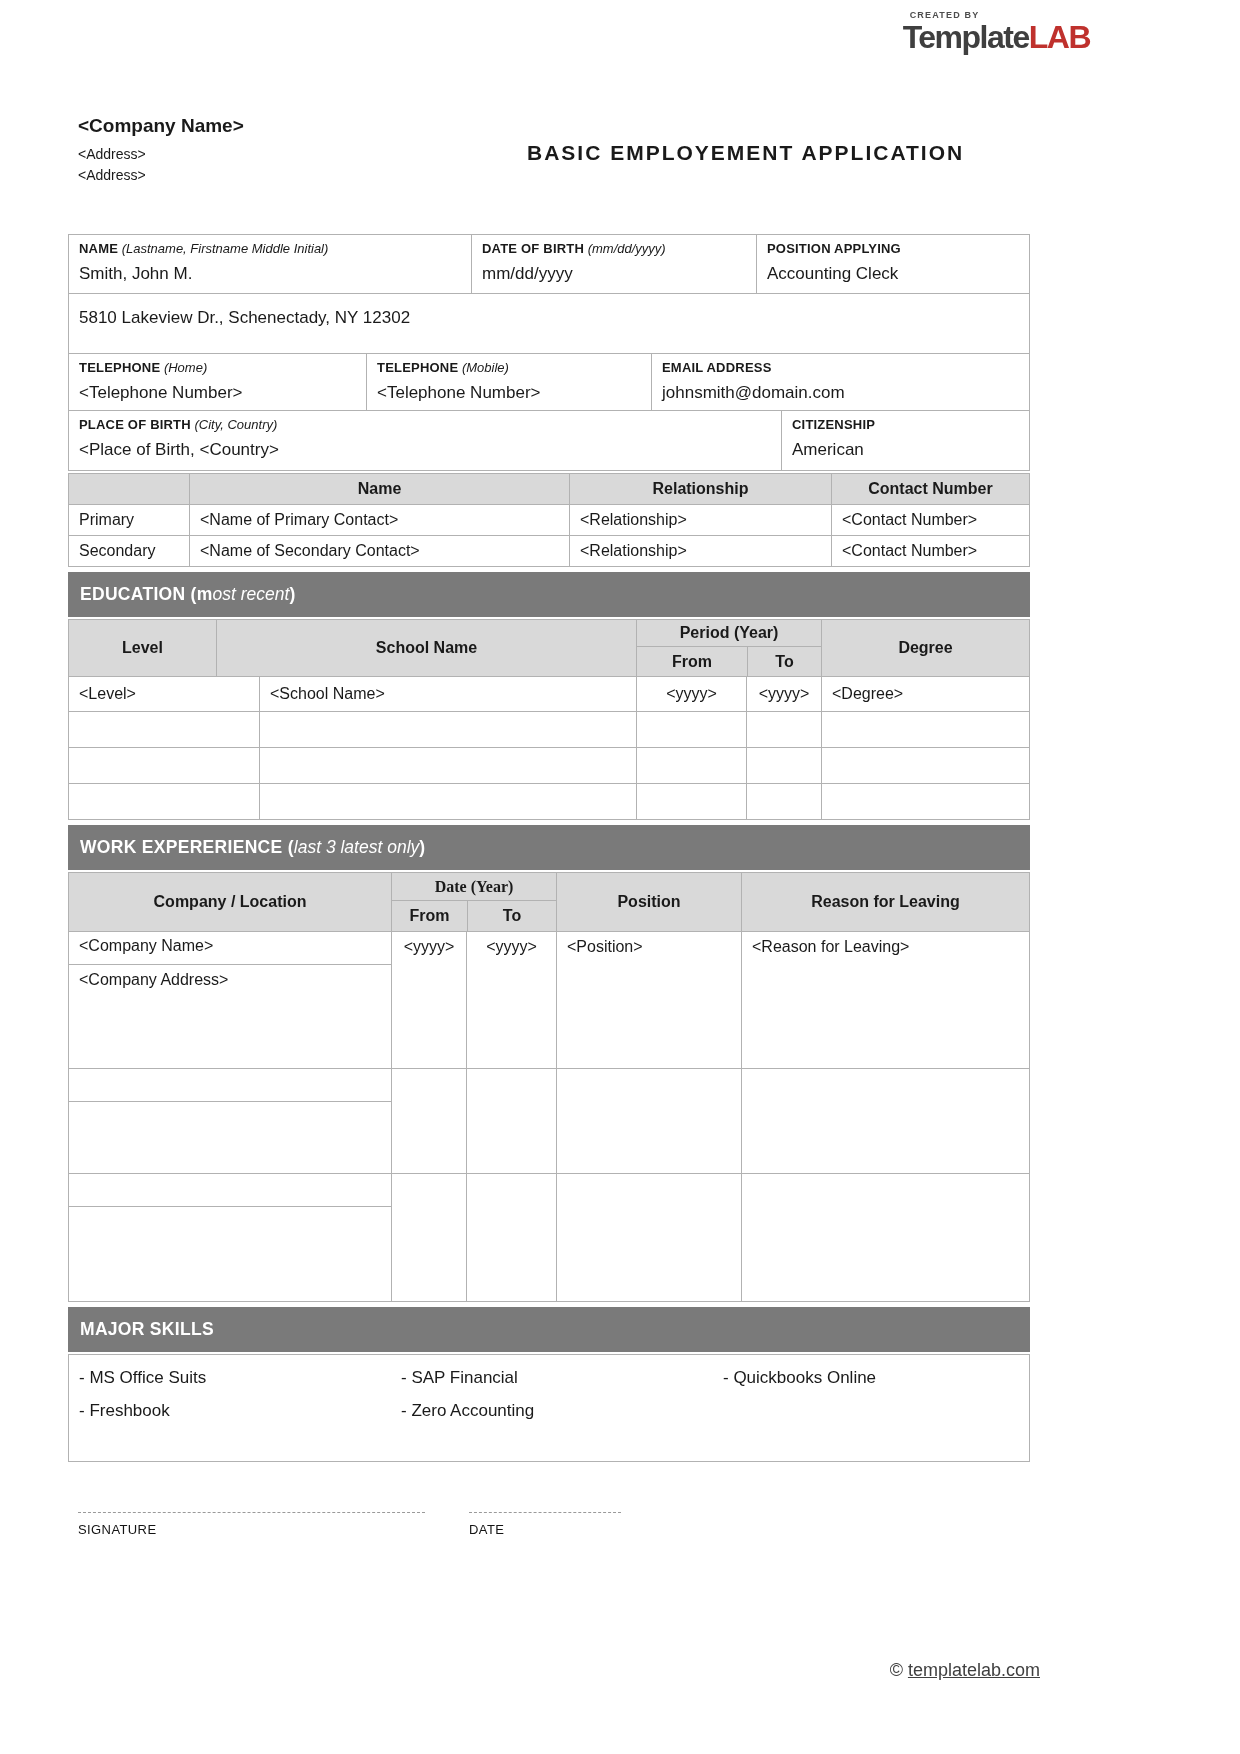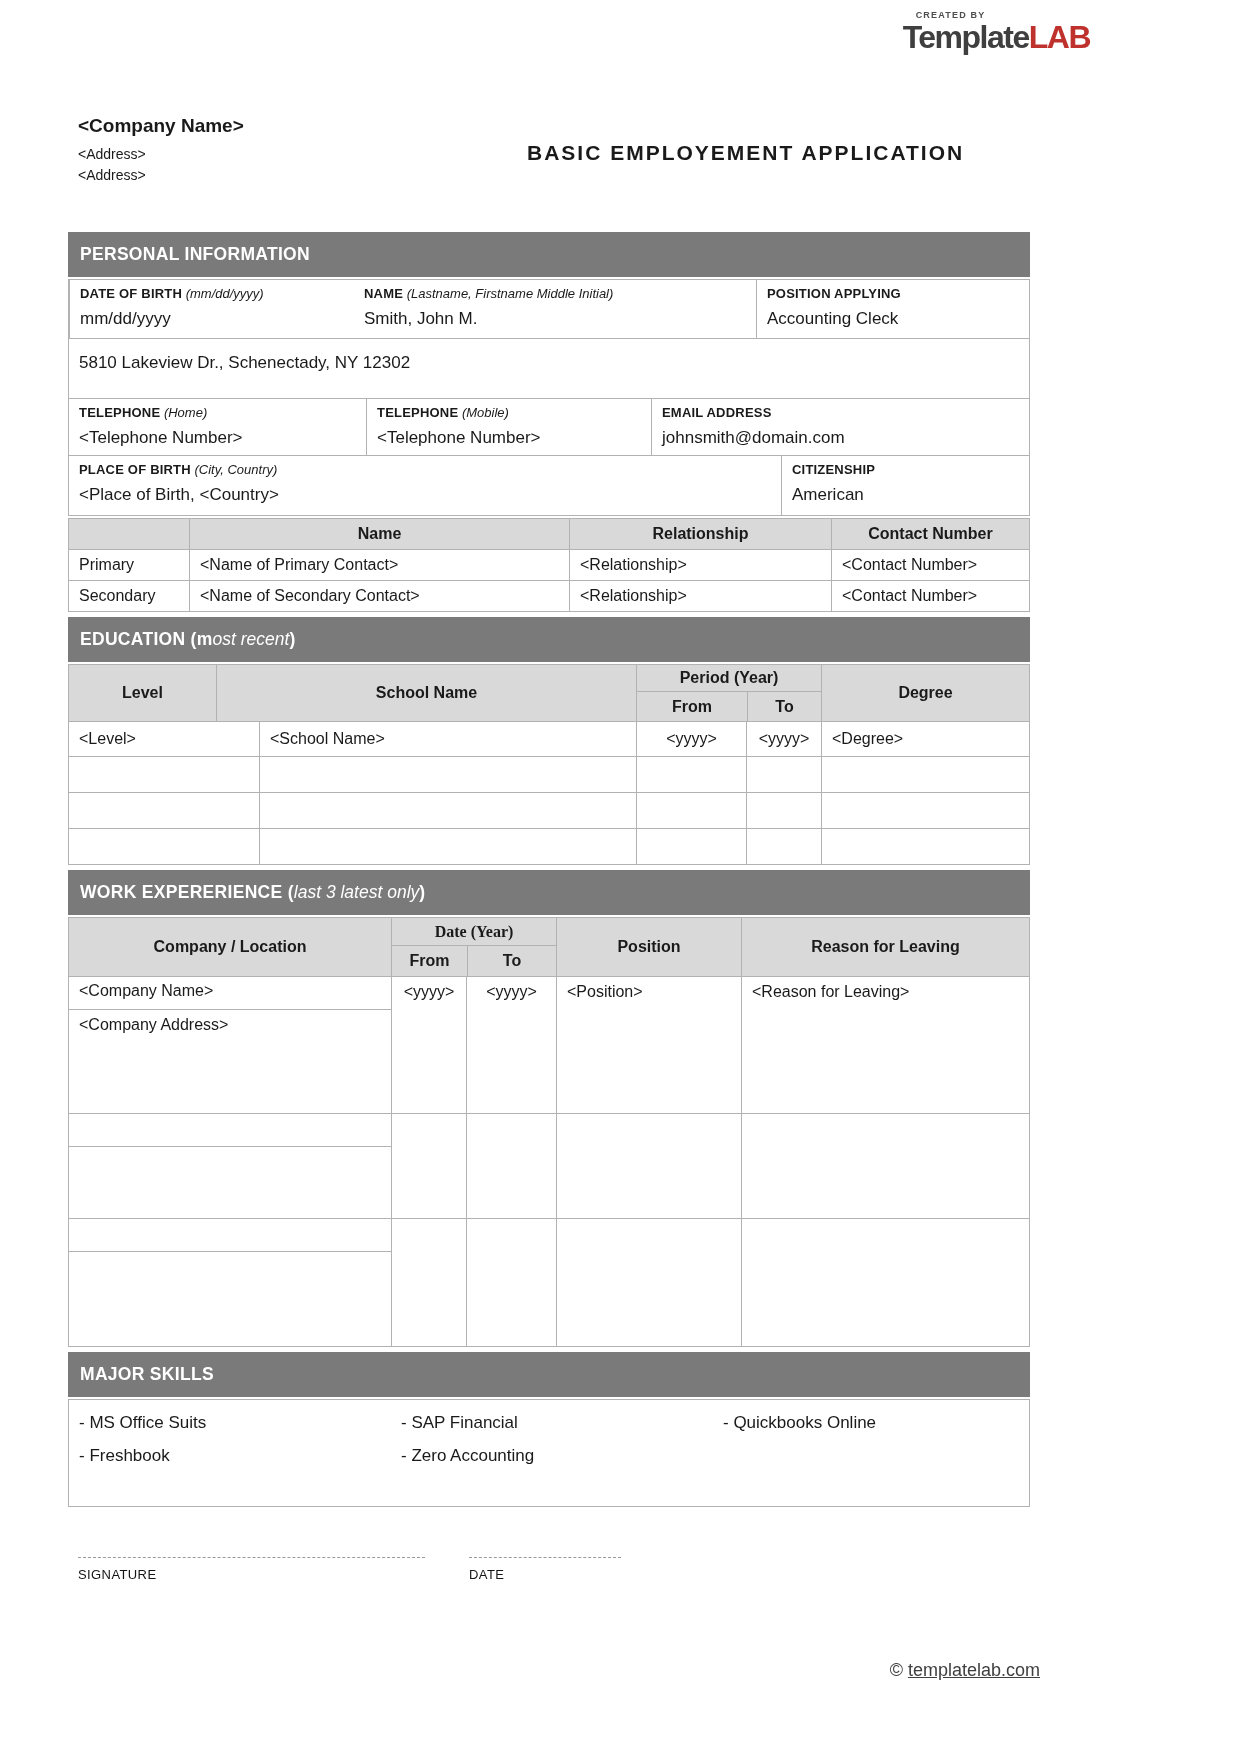--- a/index.html
+++ b/index.html
@@ -1,21 +1,21 @@
 <!DOCTYPE html>
 <html><head>
 <meta charset="utf-8">
 <style>
   html,body { margin:0; padding:0; background:#fff; }
   .sheet { position:relative; width:1240px; height:1754px; background:#ffffff;
            font-family:"Liberation Sans","DejaVu Sans",sans-serif; color:#1a1a1a; overflow:hidden; }
 
   
   .logo { position:absolute; top:10px; right:150px; }
-  .created-by { font-size:9px; font-weight:bold; letter-spacing:1.2px; color:#4d4d4d; margin-left:13px; }
+  .created-by { font-size:9px; font-weight:bold; letter-spacing:1.2px; color:#4d4d4d; margin-left:7px; }
   .brand { font-size:32px; font-weight:bold; letter-spacing:-1.5px; line-height:1; margin-top:1px; }
   .brand-a { color:#3f3f3f; } .brand-b { color:#bf312d; }
 
   
   .company { position:absolute; top:115px; left:78px; }
   .company-name { font-size:19px; font-weight:bold; margin-bottom:7px; }
   .company-addr { font-size:14px; line-height:21px; }
   .doc-title { position:absolute; top:141px; left:527px; font-size:21px; font-weight:bold; letter-spacing:2px; white-space:nowrap; }
 
   
@@ -69,33 +69,30 @@
 
   <div class="company">
     <div class="company-name">&lt;Company Name&gt;</div>
     <div class="company-addr">&lt;Address&gt;</div>
     <div class="company-addr">&lt;Address&gt;</div>
   </div>
   <div class="doc-title">BASIC EMPLOYEMENT APPLICATION</div>
 
   <div class="main">
 
-    <div class="bar">
-      <b>PERSONAL INFORMATION</b>
-    </div>
 
     <div class="tbl">
       <div class="row" style="height:58px">
+        <div class="cell" style="width:402px">
+          <div class="lbl"><b>NAME</b> <i>(Lastname, Firstname Middle Initial)</i></div>
+          <div class="val">Smith, John M.</div>
+        </div>
         <div class="cell bl" style="width:285px">
           <div class="lbl"><b>DATE OF BIRTH</b> <i>(mm/dd/yyyy)</i></div>
           <div class="val">mm/dd/yyyy</div>
-        </div>
-        <div class="cell" style="width:402px">
-          <div class="lbl"><b>NAME</b> <i>(Lastname, Firstname Middle Initial)</i></div>
-          <div class="val">Smith, John M.</div>
         </div>
         <div class="cell bl fill">
           <div class="lbl"><b>POSITION APPLYING</b></div>
           <div class="val">Accounting Cleck</div>
         </div>
       </div>
       <div class="row" style="height:60px">
         <div class="cell fill">
           <div class="val">5810 Lakeview Dr., Schenectady, NY 12302</div>
         </div>

